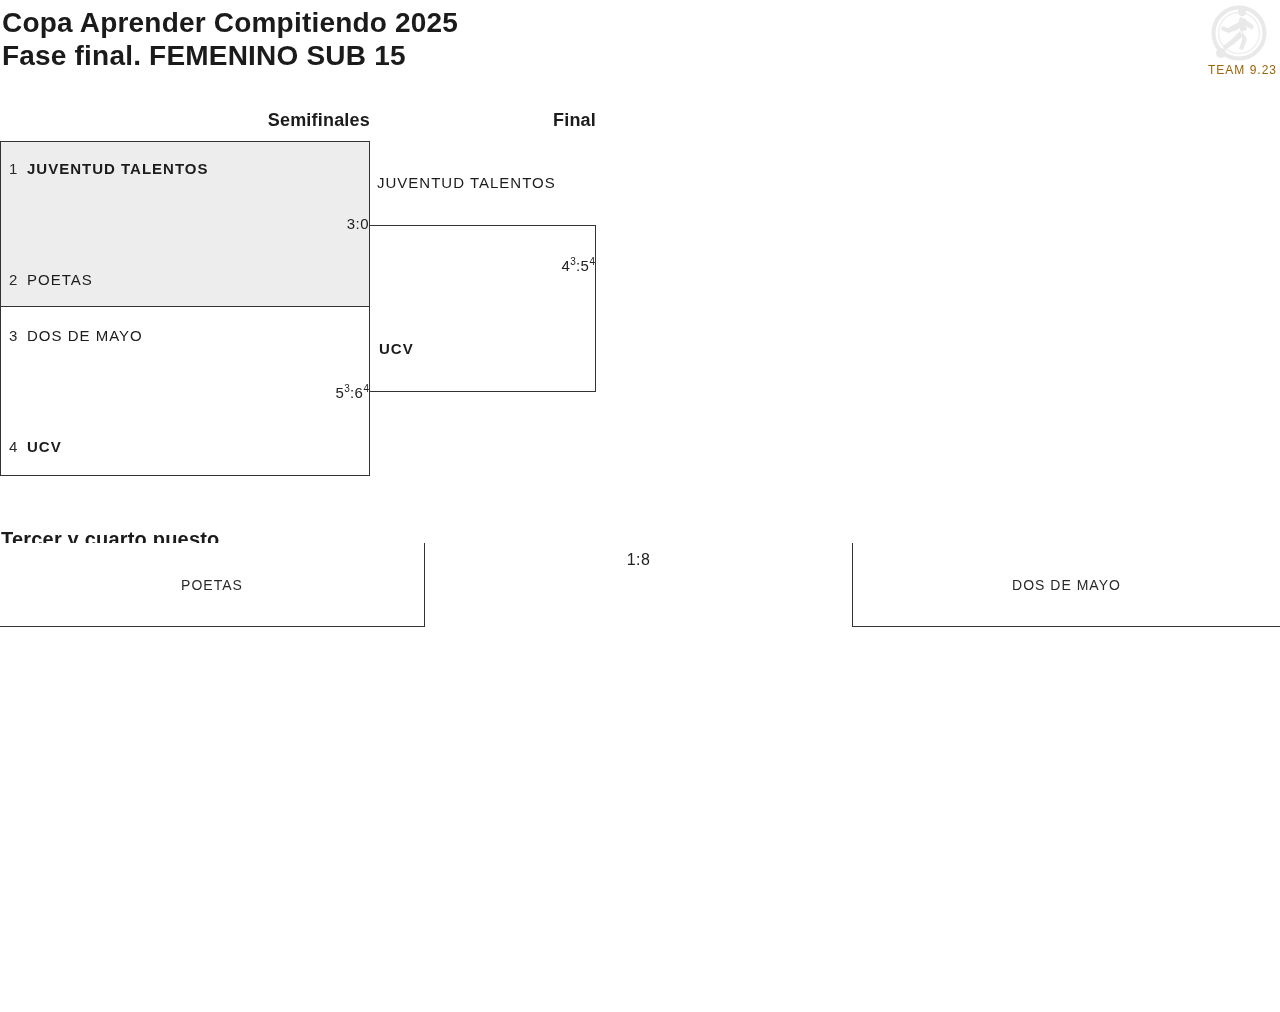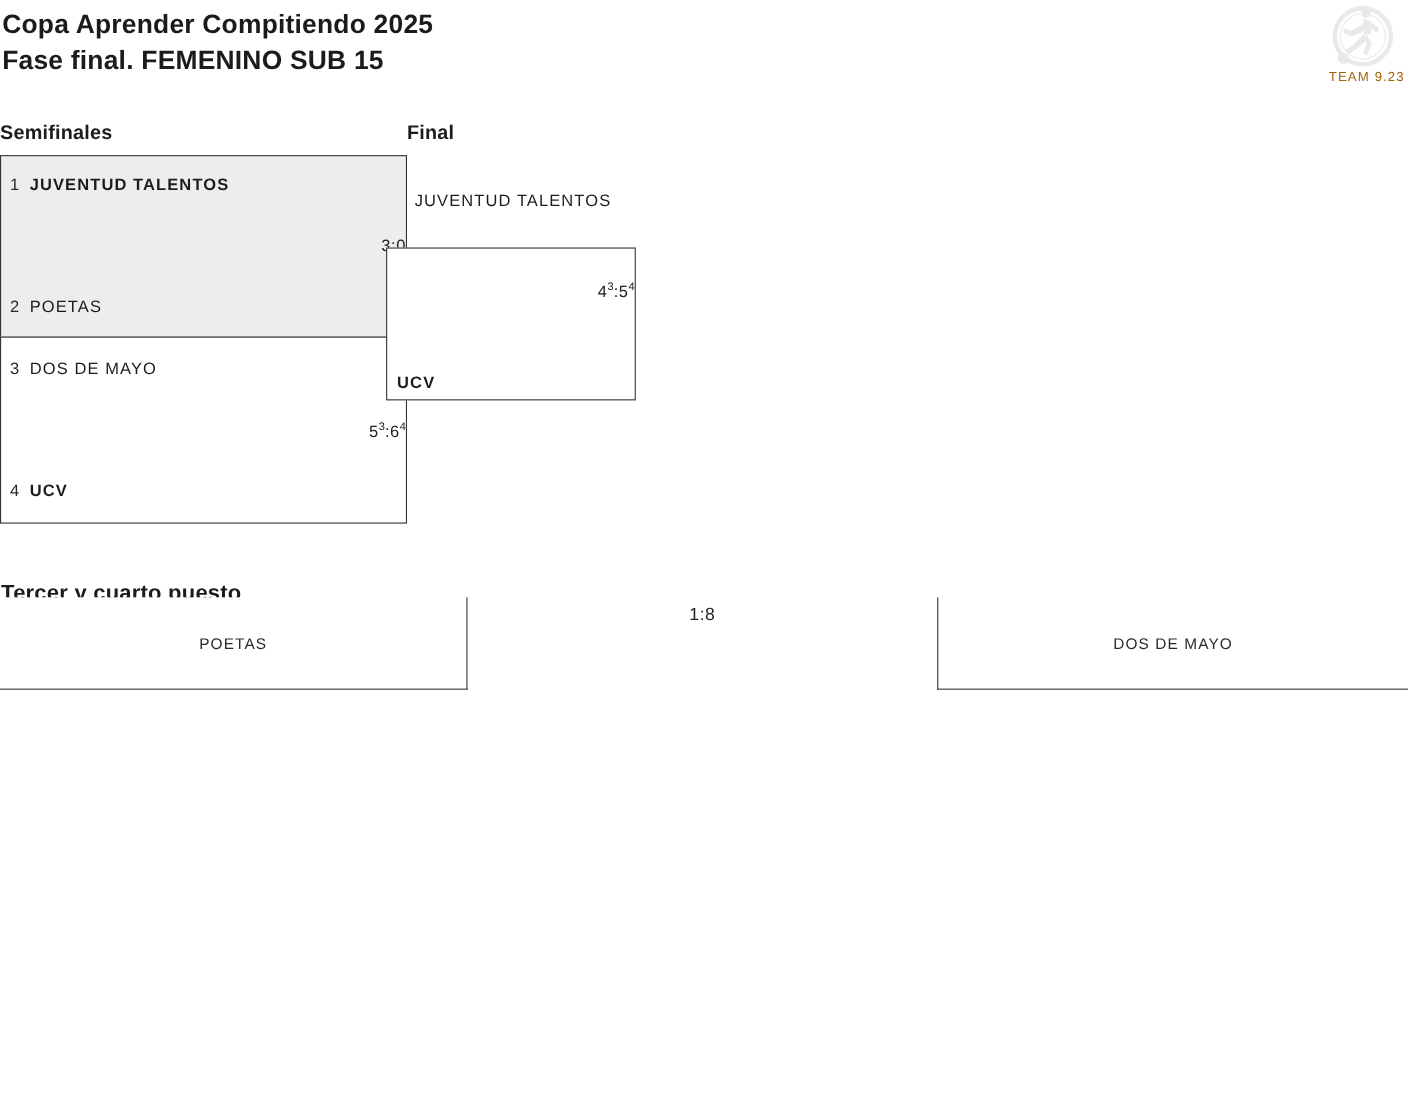--- a/index.html
+++ b/index.html
@@ -2,27 +2,27 @@
 <html><head>
 <meta charset="utf-8">
 <style>
   html,body{margin:0;padding:0;background:#fff;}
   #page{
     position:relative;width:1280px;height:1012px;background:#ffffff;
     font-family:"Liberation Sans","DejaVu Sans",sans-serif;color:#1c1c1c;
     overflow:hidden;
   }
   
-  .page-title{position:absolute;left:2px;top:6px;font-size:24px;font-weight:700;line-height:33px;color:#1b1b1b;letter-spacing:.2px;}
+  .page-title{position:absolute;left:2px;top:6px;font-size:28px;font-weight:700;line-height:33px;color:#1b1b1b;letter-spacing:.2px;}
   
   .watermark{position:absolute;left:1208px;top:4px;width:62px;text-align:center;}
   .watermark .emblem{display:block;margin:0 auto;}
   .watermark .wm-label{font-size:12px;font-weight:400;color:#a16207;letter-spacing:1px;margin-top:1px;white-space:nowrap;}
   
-  .col-header{position:absolute;top:110px;font-size:18px;font-weight:600;text-align:left;color:#1c1c1c;letter-spacing:.2px;}
+  .col-header{position:absolute;top:110px;font-size:18px;font-weight:600;text-align:right;color:#1c1c1c;letter-spacing:.2px;}
   .col-header.semis{left:0;width:370px;}
   .col-header.final{left:370px;width:226px;}
   
   .match-box{position:absolute;border:1px solid #333;background:#fff;box-sizing:border-box;}
   .match-box.highlight{background:#ededed;}
   .team-row{position:absolute;left:0;width:100%;height:20px;font-size:15px;letter-spacing:1px;white-space:nowrap;}
   .team-row .seed{position:absolute;left:8px;font-weight:400;color:#2a2a2a;}
   .team-row .tname{position:absolute;left:26px;font-weight:400;}
   .team-row .tname.winner{font-weight:700;}
   .score-row{position:absolute;left:0;width:100%;text-align:right;font-size:15px;letter-spacing:.5px;color:#222;}
@@ -87,21 +87,21 @@
       <span>5</span><span class="sup">3</span><span>:</span><span>6</span><span class="sup">4</span>
     </div>
     <div class="team-row" style="top:131px;">
       <span class="seed">4</span>
       <span class="tname winner">UCV</span>
     </div>
   </div>
 
   <div class="final-team" style="left:377px;top:174px;">JUVENTUD TALENTOS</div>
 
-  <div class="match-box" style="left:351px;top:225px;width:227px;height:139px;">
+  <div class="match-box" style="left:369px;top:225px;width:227px;height:167px;">
     <div class="score-row" style="top:31px;">
       <span>4</span><span class="sup">3</span><span>:</span><span>5</span><span class="sup">4</span>
     </div>
     <div class="final-team winner" style="left:9px;top:114px;">UCV</div>
   </div>
 
   <div class="tp-header">Tercer y cuarto puesto</div>
 
   <div class="tp-box left">
     <span>POETAS</span>

